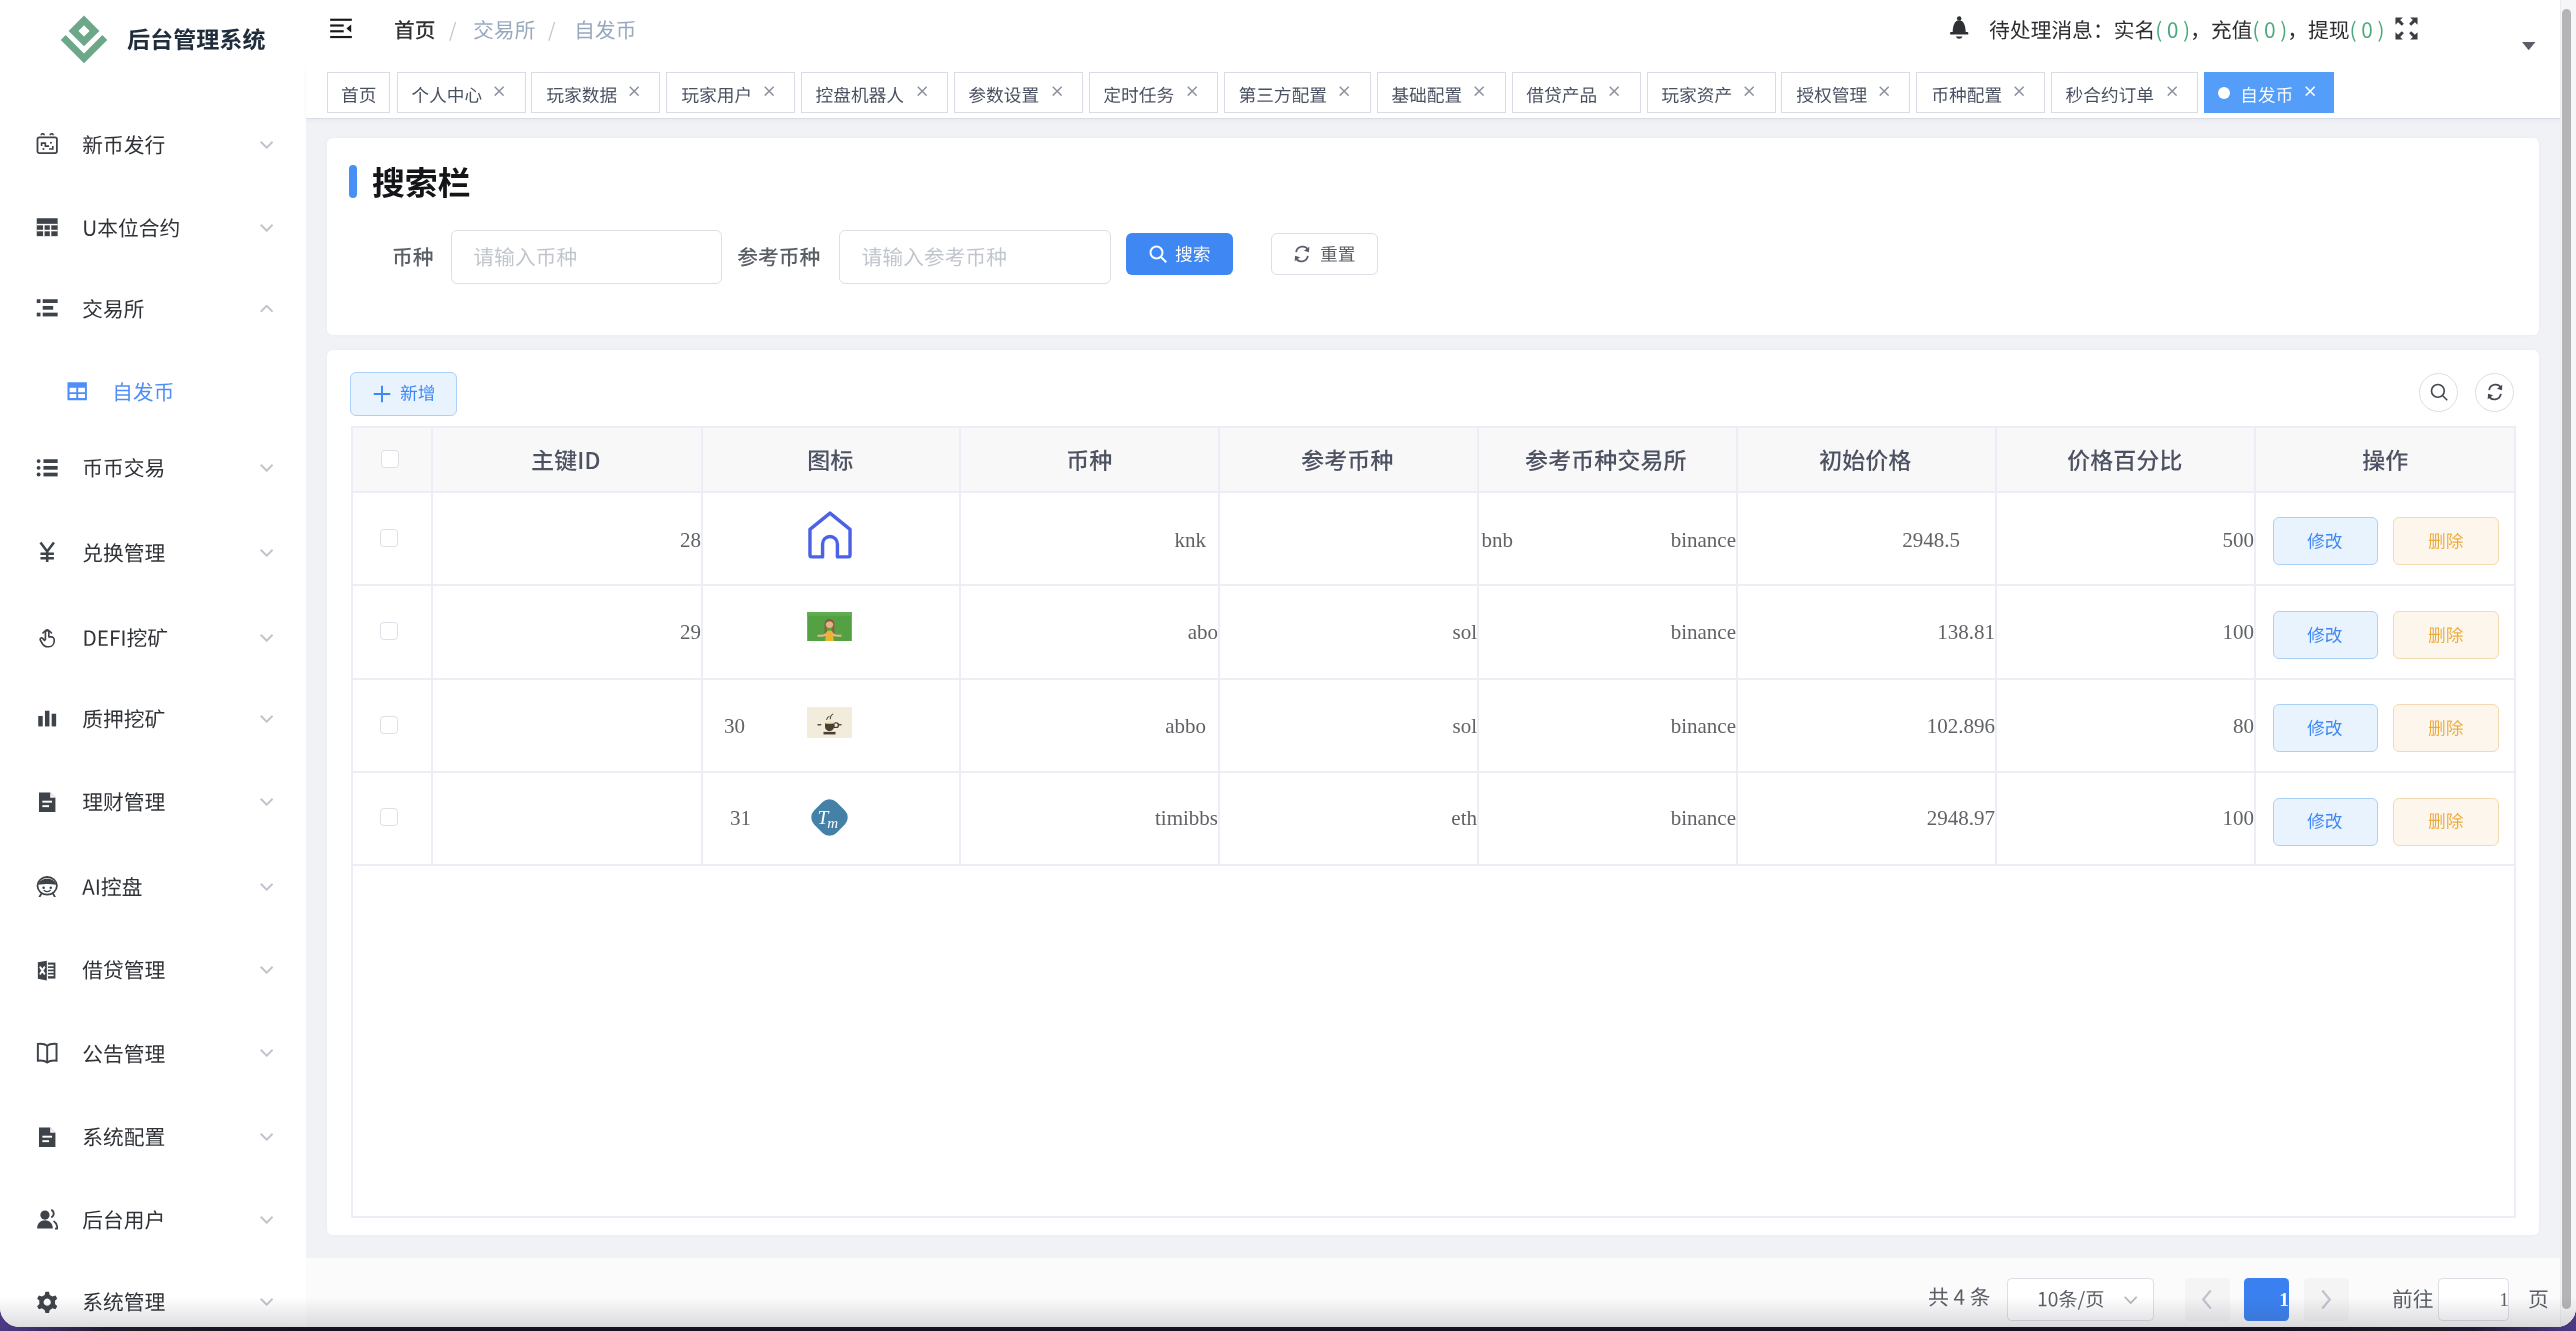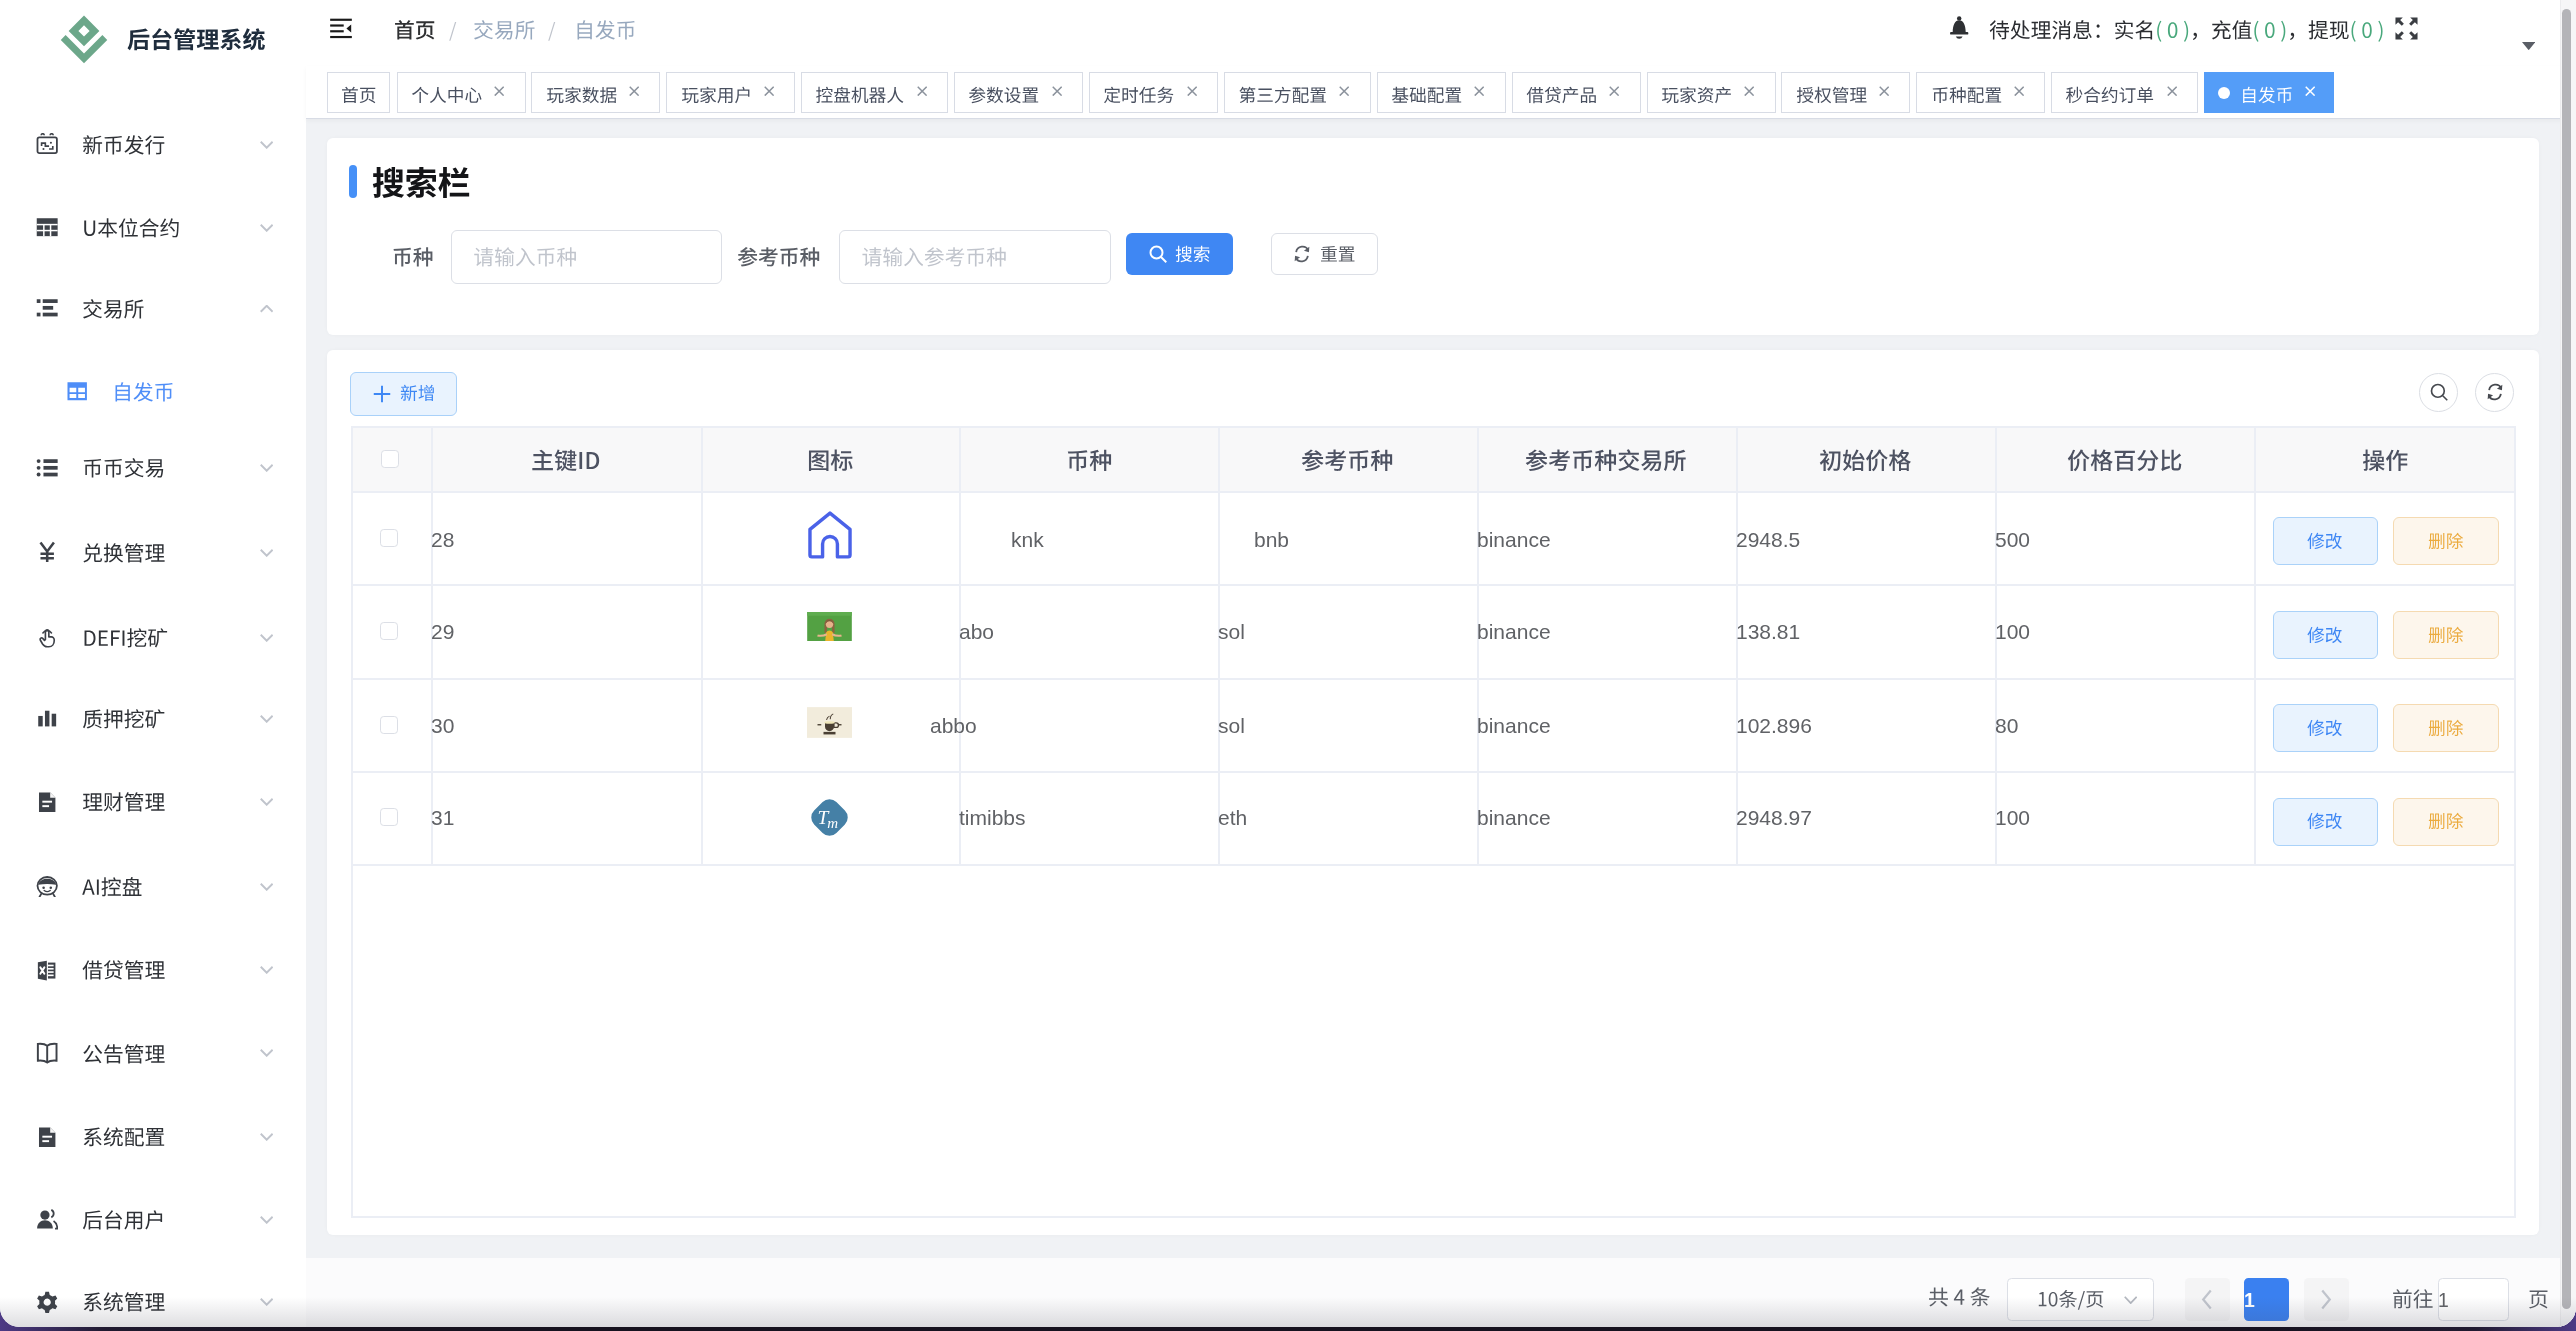--- a/index.html
+++ b/index.html
@@ -10,21 +10,21 @@
 .sidebar{position:absolute;left:0;top:0;width:306px;bottom:0;background:#fff;}
 .header{position:absolute;left:306px;top:0;right:0;height:66px;background:#fff;}
 .tagsbar{position:absolute;left:306px;top:66px;right:0;height:53px;background:#fff;
  border-bottom:1.5px solid #d8dce5;box-shadow:0 1.5px 4.5px rgba(0,0,0,0.04);}
 .tag{position:absolute;top:72px;height:41px;background:#fff;border:1.5px solid #d8dce5;}
 .tagblue{background:#549df8;border-color:#549df8;}
 .dot{position:absolute;width:12px;height:12px;border-radius:50%;background:#fff;top:50%;margin-top:-6px;}
 .card{position:absolute;background:#fff;border-radius:6px;box-shadow:0 0 4.5px rgba(0,0,0,0.03);}
 .input{position:absolute;background:#fff;border:1.5px solid #dcdfe6;border-radius:6px;}
 .btn{position:absolute;border-radius:6px;}
-.cell{position:absolute;font-size:21px;color:#606266;text-align:left;}
+.cell{position:absolute;font-size:21px;color:#606266;text-align:right;font-family:Liberation Serif, serif;}
 .chk{position:absolute;width:18px;height:18px;border:1.5px solid #dcdfe6;border-radius:3.7px;background:#fff;}
 .vline{position:absolute;width:1.5px;background:#ebeef5;}
 .hline{position:absolute;height:1.5px;background:#ebeef5;}
 .pbtn{position:absolute;width:45px;height:43px;border-radius:4.5px;background:#f4f4f5;}
 </style></head><body>
 <div class="win">
     <div class="sidebar"></div>
     <svg style="position:absolute;left:60px;top:15px;" width="48" height="49" viewBox="0 0 64 64" xmlns="http://www.w3.org/2000/svg">
       <path fill="#6ca78a" fill-rule="evenodd" d="M32 0 L52.5 20.5 L32 41 L11.5 20.5 Z M32 13 L24.5 20.5 L32 28 L39.5 20.5 Z"></path>
       <path fill="#6ca78a" d="M1 32.5 L7.5 26 L32 50.5 L56.5 26 L63 32.5 L32 63.5 Z"></path>
@@ -444,21 +444,21 @@
       <path d="M13.1 7.4V10.2H17.6C17.3 20 16.1 27.2 10.7 31.3C11.3 31.8 12.6 33 13 33.6C18.7 28.7 20.2 21.1 20.6 10.2H25.8C25.5 23.8 25.1 29 24.2 30.1C23.8 30.6 23.5 30.7 22.9 30.7C22.2 30.7 20.6 30.7 18.8 30.5C19.3 31.3 19.7 32.5 19.7 33.4C21.4 33.4 23.2 33.4 24.2 33.3C25.3 33.1 26.1 32.8 26.8 31.7C28 30.1 28.3 24.8 28.7 8.9C28.7 8.5 28.7 7.4 28.7 7.4ZM4.7 6C5.7 7.3 6.8 9.1 7.3 10.2H1.6V12.9H9C7.1 16.6 3.9 20.4 0.9 22.6C1.4 23.1 2.1 24.6 2.4 25.5C3.5 24.5 4.7 23.4 5.9 22.1V33.6H8.9V21.7C10 23.1 11.3 24.7 11.9 25.7L13.6 23.3L11.1 20.7C12 19.9 13 18.8 14.1 17.9L12.2 16.2C11.6 17.1 10.6 18.4 9.7 19.3L8.9 18.5V18.2C10.4 16 11.7 13.6 12.6 11.3L11 10.1L10.6 10.2H7.7L9.8 8.9C9.2 7.8 8 6 7 4.7ZM45.1 20.8V33.6H47.8V32.3H56.4V33.5H59.2V20.8ZM47.8 29.7V23.4H56.4V29.7ZM44.3 18.7C45.3 18.3 46.8 18.1 57.8 17.2C58.2 17.9 58.5 18.7 58.7 19.3L61.3 18C60.3 15.6 58.2 12 56 9.3L53.7 10.4C54.7 11.7 55.6 13.2 56.5 14.6L47.7 15.2C49.6 12.5 51.6 9.1 53 5.6L50 4.8C48.5 8.7 46.2 12.8 45.4 13.9C44.6 15 44 15.7 43.4 15.9C43.7 16.6 44.2 18 44.3 18.7ZM37.4 13.8H40.3C39.9 17.3 39.3 20.3 38.4 22.9C37.6 22.2 36.7 21.5 35.8 20.8C36.3 18.7 36.9 16.3 37.4 13.8ZM32.8 21.8C34.2 22.9 35.8 24.2 37.3 25.5C36 28.1 34.2 30.1 32.1 31.2C32.7 31.8 33.4 32.9 33.9 33.6C36.1 32.1 38 30.2 39.4 27.6C40.4 28.6 41.3 29.6 41.9 30.5L43.7 28.1C43 27.2 41.9 26 40.6 24.8C42 21.3 42.8 16.9 43.1 11.3L41.4 11L40.9 11.1H37.9C38.3 9.1 38.6 7 38.8 5.1L36.1 5C35.9 6.9 35.6 9 35.2 11.1H32.2V13.8H34.7C34.1 16.8 33.4 19.7 32.8 21.8ZM84.1 17.1V33.5H87.1V17.1ZM75.5 17.1V21.4C75.5 24.2 75.1 28.8 70.9 31.8C71.6 32.3 72.5 33.2 73 33.9C77.8 30.2 78.4 25 78.4 21.4V17.1ZM80.3 4.7C78.7 8.8 75.5 13.2 69.9 16.3C70.5 16.8 71.4 17.9 71.7 18.6C76.1 16.1 79.1 12.8 81.3 9.4C83.6 13 86.9 16.3 90.2 18.2C90.6 17.5 91.6 16.4 92.2 15.8C88.6 14 84.9 10.4 82.7 6.7L83.4 5.3ZM70 4.9C68.4 9.4 65.8 14 63 16.9C63.5 17.6 64.3 19.2 64.6 19.9C65.3 19.1 66.1 18.1 66.8 17.1V33.6H69.8V12.4C70.9 10.2 72 7.9 72.8 5.7ZM111.1 10.7H117.1C116.3 12.4 115.2 13.9 113.9 15.3C112.6 13.9 111.6 12.5 110.8 11.1ZM98.9 4.8V11.4H94.5V14.1H98.6C97.7 18.1 95.8 22.8 93.8 25.3C94.2 26 95 27.1 95.2 27.9C96.6 26.1 97.9 23.2 98.9 20.1V33.6H101.7V18.5C102.5 19.6 103.2 20.9 103.7 21.7L103.5 21.8C104.1 22.3 104.8 23.4 105.2 24.1C105.9 23.9 106.6 23.6 107.3 23.3V33.6H110V32.4H117.7V33.5H120.5V23L121.6 23.4C122 22.7 122.8 21.5 123.4 21C120.5 20.1 118 18.8 115.9 17.1C118 14.8 119.8 12.1 120.8 8.9L119 8L118.5 8.2H112.5C113 7.3 113.4 6.4 113.7 5.5L110.9 4.8C109.7 7.9 107.8 10.9 105.5 13.1V11.4H101.7V4.8ZM110 29.9V24.6H117.7V29.9ZM109.5 22.1C111.1 21.3 112.6 20.2 114 19C115.3 20.2 116.9 21.2 118.6 22.1ZM109.2 13.3C109.9 14.6 110.9 15.9 112 17.1C109.7 19 107 20.6 104.3 21.5L105.5 19.8C105 19 102.6 16.2 101.7 15.2V14.1H104.3L104.1 14.2C104.8 14.7 105.9 15.7 106.4 16.2C107.4 15.4 108.3 14.4 109.2 13.3Z" fill="#4d5262"></path>
     </svg>
     <svg class="" style="position:absolute;left:2067px;top:446px" width="117" height="30" viewBox="0 0 157.0 40.3" xmlns="http://www.w3.org/2000/svg">
       <path d="M22.1 17.1V33.5H25.1V17.1ZM13.5 17.1V21.4C13.5 24.2 13.1 28.8 8.9 31.8C9.6 32.3 10.5 33.2 11 33.9C15.8 30.2 16.4 25 16.4 21.4V17.1ZM18.3 4.7C16.7 8.8 13.5 13.2 7.9 16.3C8.5 16.8 9.4 17.9 9.7 18.6C14.1 16.1 17.1 12.8 19.3 9.4C21.6 13 24.9 16.3 28.2 18.2C28.6 17.5 29.6 16.4 30.2 15.8C26.6 14 22.9 10.4 20.7 6.7L21.4 5.3ZM8 4.9C6.4 9.4 3.8 14 1 16.9C1.5 17.6 2.3 19.2 2.6 19.9C3.3 19.1 4.1 18.1 4.8 17.1V33.6H7.8V12.4C8.9 10.2 10 7.9 10.8 5.7ZM49.1 10.7H55.1C54.3 12.4 53.2 13.9 51.9 15.3C50.6 13.9 49.6 12.5 48.8 11.1ZM36.9 4.8V11.4H32.5V14.1H36.6C35.7 18.1 33.8 22.8 31.8 25.3C32.2 26 33 27.1 33.2 27.9C34.6 26.1 35.9 23.2 36.9 20.1V33.6H39.7V18.5C40.5 19.6 41.2 20.9 41.7 21.7L41.5 21.8C42.1 22.3 42.8 23.4 43.2 24.1C43.9 23.9 44.6 23.6 45.3 23.3V33.6H48V32.4H55.7V33.5H58.5V23L59.6 23.4C60 22.7 60.8 21.5 61.4 21C58.5 20.1 56 18.8 53.9 17.1C56 14.8 57.8 12.1 58.8 8.9L57 8L56.5 8.2H50.5C51 7.3 51.4 6.4 51.7 5.5L48.9 4.8C47.7 7.9 45.8 10.9 43.5 13.1V11.4H39.7V4.8ZM48 29.9V24.6H55.7V29.9ZM47.5 22.1C49.1 21.3 50.6 20.2 52 19C53.3 20.2 54.9 21.2 56.6 22.1ZM47.2 13.3C47.9 14.6 48.9 15.9 50 17.1C47.7 19 45 20.6 42.3 21.5L43.5 19.8C43 19 40.6 16.2 39.7 15.2V14.1H42.3L42.1 14.2C42.8 14.7 43.9 15.7 44.4 16.2C45.4 15.4 46.3 14.4 47.2 13.3ZM67.2 13.5V33.6H70.2V31.7H85.1V33.6H88.2V13.5H77.9L79 9.3H91.1V6.4H63.9V9.3H75.5C75.4 10.7 75.1 12.2 74.8 13.5ZM70.2 23.8H85.1V29H70.2ZM70.2 21.2V16.2H85.1V21.2ZM114.1 5.3 111.4 6.4C113 9.8 115.5 13.5 118 16.4H99.7C102.2 13.6 104.4 10 106 6.2L102.8 5.4C101 10.1 97.9 14.4 94.2 17.1C94.9 17.6 96.2 18.7 96.7 19.3C97.5 18.7 98.2 18 98.9 17.3V19.3H104.4C103.8 24.2 102.1 28.8 94.9 31.2C95.6 31.8 96.4 33 96.8 33.7C104.7 30.8 106.7 25.3 107.5 19.3H115.2C114.8 26.4 114.5 29.3 113.7 30.1C113.4 30.4 113 30.4 112.4 30.4C111.7 30.4 109.9 30.4 108 30.3C108.5 31.1 108.9 32.4 109 33.2C110.9 33.3 112.7 33.3 113.8 33.2C114.9 33.1 115.7 32.8 116.4 32C117.5 30.7 117.9 27.1 118.3 17.7L118.3 16.7C119.1 17.6 119.8 18.4 120.6 19.1C121.1 18.3 122.2 17.1 122.9 16.6C119.7 14 116 9.4 114.1 5.3ZM127.7 33.5C128.5 32.9 129.8 32.3 138.2 29.4C138 28.7 138 27.3 138 26.4L130.8 28.7V17.2H138.2V14.3H130.8V5.2H127.7V28.4C127.7 29.8 126.9 30.6 126.3 31C126.8 31.5 127.5 32.7 127.7 33.5ZM140.3 5.1V27.8C140.3 31.7 141.2 32.8 144.5 32.8C145.1 32.8 148.3 32.8 149 32.8C152.3 32.8 153 30.6 153.4 24.3C152.6 24.1 151.3 23.5 150.5 22.9C150.3 28.6 150.1 30 148.7 30C148 30 145.4 30 144.9 30C143.6 30 143.3 29.7 143.3 27.9V19.7C146.7 17.6 150.3 15.1 153.2 12.7L150.8 10.1C148.9 12.1 146.1 14.5 143.3 16.5V5.1Z" fill="#4d5262"></path>
     </svg>
     <svg class="" style="position:absolute;left:2362px;top:446px" width="48" height="30" viewBox="0 0 64.0 40.3" xmlns="http://www.w3.org/2000/svg">
       <path d="M16.7 8.2H23.2V10.9H16.7ZM14.2 6V13H25.9V6ZM13.5 16.3H16.9V19.3H13.5ZM23 16.3H26.6V19.3H23ZM4.6 4.8V10.9H1.3V13.6H4.6V19.9C3.2 20.4 2 20.8 1 21L1.7 23.9L4.6 22.8V30.3C4.6 30.7 4.5 30.8 4.2 30.8C3.9 30.8 3 30.8 2 30.8C2.4 31.5 2.7 32.6 2.8 33.4C4.5 33.4 5.6 33.3 6.3 32.8C7.1 32.4 7.3 31.7 7.3 30.3V21.8L10.3 20.7L9.9 18.1L7.3 19V13.6H10.1V10.9H7.3V4.8ZM10.7 23.6V26H17.1C14.9 28.1 11.7 29.9 8.6 30.8C9.2 31.3 10 32.3 10.4 33C13.4 32 16.4 30.1 18.6 27.8V33.7H21.4V27.7C23.3 29.8 25.8 31.7 28.3 32.8C28.7 32.1 29.5 31 30.1 30.5C27.5 29.6 24.6 27.9 22.8 26H29.6V23.6H21.4V21.4H29V14.3H20.7V21.4H19.2V14.3H11.2V21.4H18.6V23.6ZM47.2 5.2C45.7 9.7 43.2 14.2 40.4 17.1C41.1 17.5 42.2 18.5 42.7 19.1C44.2 17.4 45.6 15.2 46.9 12.8H48.7V33.6H51.7V26.3H60.6V23.6H51.7V19.4H60.2V16.7H51.7V12.8H60.9V10H48.4C48.9 8.6 49.5 7.3 50 5.9ZM39.4 5C37.7 9.5 34.9 14.1 31.9 17C32.5 17.7 33.3 19.3 33.6 20.1C34.4 19.2 35.3 18.1 36.1 17V33.6H39.1V12.4C40.3 10.3 41.4 8 42.2 5.8Z" fill="#4d5262"></path>
     </svg>
     <div class="chk" style="left:380px;top:529px"></div>
     <div class="cell" style="left:431px;top:528px;width:270px;line-height:24px">28</div>
-    <div class="cell" style="left:1011px;top:528px;width:247px;line-height:24px">knk</div>
+    <div class="cell" style="left:959px;top:528px;width:247px;line-height:24px">knk</div>
     <div class="cell" style="left:1254px;top:528px;width:259px;line-height:24px">bnb</div>
     <div class="cell" style="left:1477px;top:528px;width:259px;line-height:24px">binance</div>
     <div class="cell" style="left:1736px;top:528px;width:224px;line-height:24px">2948.5</div>
     <div class="cell" style="left:1995px;top:528px;width:259px;line-height:24px">500</div>
     <div class="btn" style="left:2273px;top:517px;width:105px;height:48px;background:#e9f3fe;border:1.5px solid #aad2f9"></div>
     <svg class="" style="position:absolute;left:2307px;top:530px" width="37" height="23" viewBox="0 0 50.0 31.2" xmlns="http://www.w3.org/2000/svg">
       <path d="M16.8 14.7C15.5 16 13 17.1 10.9 17.8C11.2 18 11.7 18.5 11.9 18.8C14.2 18.1 16.7 16.8 18.1 15.3ZM19.1 17.1C17.4 18.8 14.3 20.2 11.2 20.9C11.6 21.2 11.9 21.7 12.1 22.1C15.4 21.2 18.6 19.7 20.4 17.7ZM21.3 19.7C19.2 22.2 14.7 23.7 9.9 24.4C10.3 24.8 10.7 25.4 10.8 25.8C15.9 25 20.4 23.2 22.8 20.4ZM7.3 10.5V22.1H8.9V10.5ZM13.3 8H20C19.2 9.3 18 10.4 16.6 11.3C15.1 10.3 14 9.1 13.3 8ZM13.6 3.8C12.6 6.4 10.8 8.9 8.9 10.5C9.3 10.8 10 11.3 10.3 11.6C11 10.9 11.7 10.1 12.4 9.2C13.1 10.2 14 11.2 15.2 12.1C13.3 13.2 11.1 13.8 8.9 14.2C9.2 14.6 9.6 15.2 9.8 15.6C12.2 15.1 14.5 14.3 16.6 13.1C18.1 14.1 20.1 14.9 22.3 15.5C22.5 15 23 14.4 23.3 14C21.3 13.6 19.5 13 18 12.2C19.8 10.8 21.4 9.1 22.3 6.9L21.2 6.4L20.9 6.5H14.2C14.6 5.7 14.9 5 15.2 4.2ZM5.6 4C4.5 7.7 2.6 11.4 0.5 13.8C0.8 14.2 1.3 15.2 1.4 15.6C2.2 14.7 3 13.6 3.7 12.5V25.9H5.4V9.3C6.1 7.7 6.8 6.1 7.3 4.4ZM38.4 10H43.4C42.9 13.1 42.1 15.8 40.9 18C39.8 15.7 38.9 13.1 38.4 10.2ZM25.8 5.5V7.3H32.6V12.4H26.1V21.5C26.1 22.4 25.8 22.7 25.4 22.9C25.7 23.4 26 24.2 26.1 24.8C26.7 24.3 27.6 23.9 34.5 21.2C34.5 20.8 34.3 20 34.3 19.5L28 21.8V14.2H34.3L34.2 14.3C34.6 14.6 35.3 15.3 35.6 15.6C36.2 14.8 36.8 13.8 37.3 12.7C37.9 15.3 38.8 17.7 39.9 19.7C38.4 21.7 36.5 23.2 34 24.4C34.3 24.8 34.9 25.6 35.1 26C37.5 24.8 39.4 23.3 40.9 21.3C42.3 23.2 43.9 24.8 46 25.8C46.2 25.3 46.8 24.6 47.2 24.3C45.1 23.3 43.4 21.7 42 19.8C43.6 17.1 44.6 13.9 45.3 10H46.8V8.3H39C39.4 7 39.8 5.6 40.1 4.2L38.3 3.8C37.6 7.8 36.2 11.6 34.3 14.1V5.5Z" fill="#3f87f4"></path>
     </svg>
     <div class="btn" style="left:2393px;top:517px;width:106px;height:48px;background:#fdf6ec;border:1.5px solid #f5dab1"></div>
     <svg class="" style="position:absolute;left:2428px;top:530px" width="37" height="23" viewBox="0 0 50.0 31.2" xmlns="http://www.w3.org/2000/svg">

